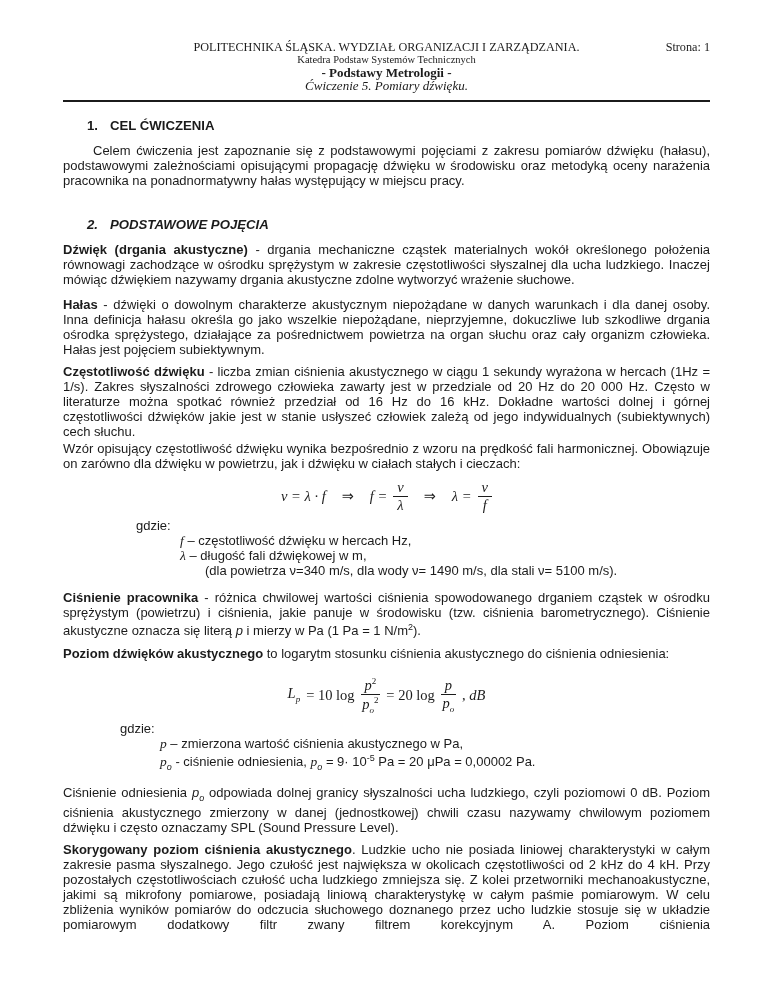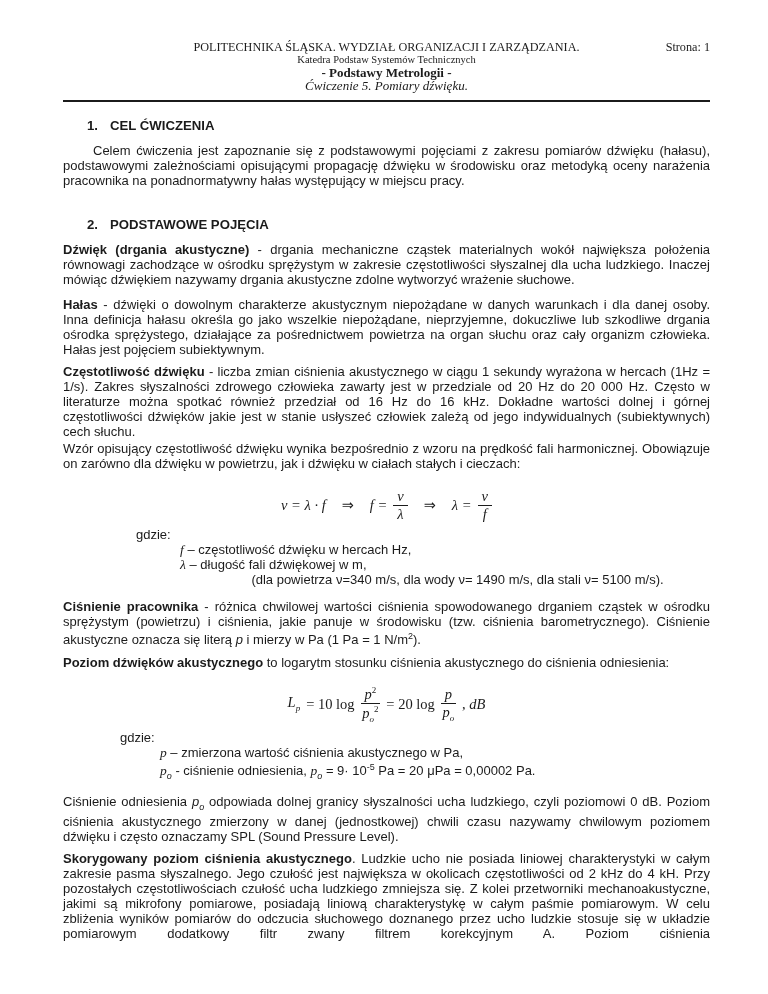--- a/index.html
+++ b/index.html
@@ -25,51 +25,51 @@
 
   
   .content {
     padding:0 58px 0 63px;
     font-size:13px; line-height:15px;
     text-align:justify;
   }
   .sec-heading { font-size:13.2px; font-weight:bold; text-align:left; }
   .sec-heading .sec-num { display:inline-block; width:23px; }
   #heading-1 { margin:16px 0 10px 24px; }
-  #heading-2 { margin:29px 0 10px 24px; }
+  #heading-2 { margin:29px 0 10px 24px;font-style:italic; }
 
   .content p { margin:0 0 7px 0; }
   p.indent-first { text-indent:30px; margin-bottom:0; }
   p.para-dzwiek { margin-bottom:10px; }
   p.para-czest { margin-bottom:2px; }
   p.para-wzor { margin-bottom:0; }
   p.para-poziom { margin-bottom:0; }
   p.para-skoryg { margin-bottom:8px; text-align-last:justify; }
   .term { font-weight:bold; }
   .isym { font-style:italic; }
   sub.small, sup.small { font-size:9px; }
 
   
   .where1 { margin-bottom:12px; text-align:left; }
   .where1 .wlabel { margin-left:73px; }
   .where1 .witem { margin-left:117px; }
-  .where1 .witem.indent2 { margin-left:142px;text-align:center; }
+  .where1 .witem.indent2 { margin-left:142px; }
   .where2 { margin-bottom:10px; text-align:left; }
   .where2 .wlabel { margin-left:57px; }
   .where2 .witem { margin-left:97px; }
   .witem .sym { font-style:italic; font-family:"Liberation Serif", serif; font-size:13.5px; }
 
   
   .formula {
     display:flex; justify-content:center; align-items:center;
     font-family:"Liberation Serif", serif;
     font-size:14.5px; line-height:1.1;
     gap:6px; text-align:left;
   }
-  .formula-1 { margin:18px 0 5px 0; }
+  .formula-1 { margin:9px 0 5px 0; }
   .formula-2 { margin:16px 0 6px 0; }
   .fi { font-style:italic; }
   .farrow { margin:0 10px; font-style:normal; }
   .frac { display:inline-flex; flex-direction:column; align-items:center; line-height:1.05; }
   .frac .num { border-bottom:1px solid #1b1b1b; padding:0 4px 1px 4px; }
   .frac .den { padding-top:1px; }
   .frac sup, .frac sub { font-size:9px; font-style:normal; }
   .frac sub i, sub.io { font-style:italic; }
 </style>
 </head>
@@ -92,21 +92,21 @@
 
     <div class="sec-heading" id="heading-1">
       <span class="sec-num">1.</span><span>CEL ĆWICZENIA</span>
     </div>
     <p class="indent-first">Celem ćwiczenia jest zapoznanie się z podstawowymi pojęciami z zakresu pomiarów dźwięku (hałasu), podstawowymi zależnościami opisującymi propagację dźwięku w środowisku oraz metodyką oceny narażenia pracownika na ponadnormatywny hałas występujący w miejscu pracy.</p>
 
     <div class="sec-heading" id="heading-2">
       <span class="sec-num">2.</span><span>PODSTAWOWE POJĘCIA</span>
     </div>
 
-    <p class="para-dzwiek"><span class="term">Dźwięk (drgania akustyczne)</span><span> - drgania mechaniczne cząstek materialnych wokół największa położenia równowagi zachodzące w ośrodku sprężystym w zakresie częstotliwości słyszalnej dla ucha ludzkiego. Inaczej mówiąc dźwiękiem nazywamy drgania akustyczne zdolne wytworzyć wrażenie słuchowe.</span></p>
+    <p class="para-dzwiek"><span class="term">Dźwięk (drgania akustyczne)</span><span> - drgania mechaniczne cząstek materialnych wokół określonego położenia równowagi zachodzące w ośrodku sprężystym w zakresie częstotliwości słyszalnej dla ucha ludzkiego. Inaczej mówiąc dźwiękiem nazywamy drgania akustyczne zdolne wytworzyć wrażenie słuchowe.</span></p>
 
     <p><span class="term">Hałas</span><span> - dźwięki o dowolnym charakterze akustycznym niepożądane w danych warunkach i dla danej osoby. Inna definicja hałasu określa go jako wszelkie niepożądane, nieprzyjemne, dokuczliwe lub szkodliwe drgania ośrodka sprężystego, działające za pośrednictwem powietrza na organ słuchu oraz cały organizm człowieka. Hałas jest pojęciem subiektywnym.</span></p>
 
     <p class="para-czest"><span class="term">Częstotliwość dźwięku</span><span> - liczba zmian ciśnienia akustycznego w ciągu 1 sekundy wyrażona w hercach (1Hz = 1/s). Zakres słyszalności zdrowego człowieka zawarty jest w przedziale od 20 Hz do 20 000 Hz. Często w literaturze można spotkać również przedział od 16 Hz do 16 kHz. Dokładne wartości dolnej i górnej częstotliwości dźwięków jakie jest w stanie usłyszeć człowiek zależą od jego indywidualnych (subiektywnych) cech słuchu.</span></p>
 
     <p class="para-wzor">Wzór opisujący częstotliwość dźwięku wynika bezpośrednio z wzoru na prędkość fali harmonicznej. Obowiązuje on zarówno dla dźwięku w powietrzu, jak i dźwięku w ciałach stałych i cieczach:</p>
 
     <div class="formula formula-1">
       <span class="fi">ν = λ · f</span>
       <span class="farrow">⇒</span>

